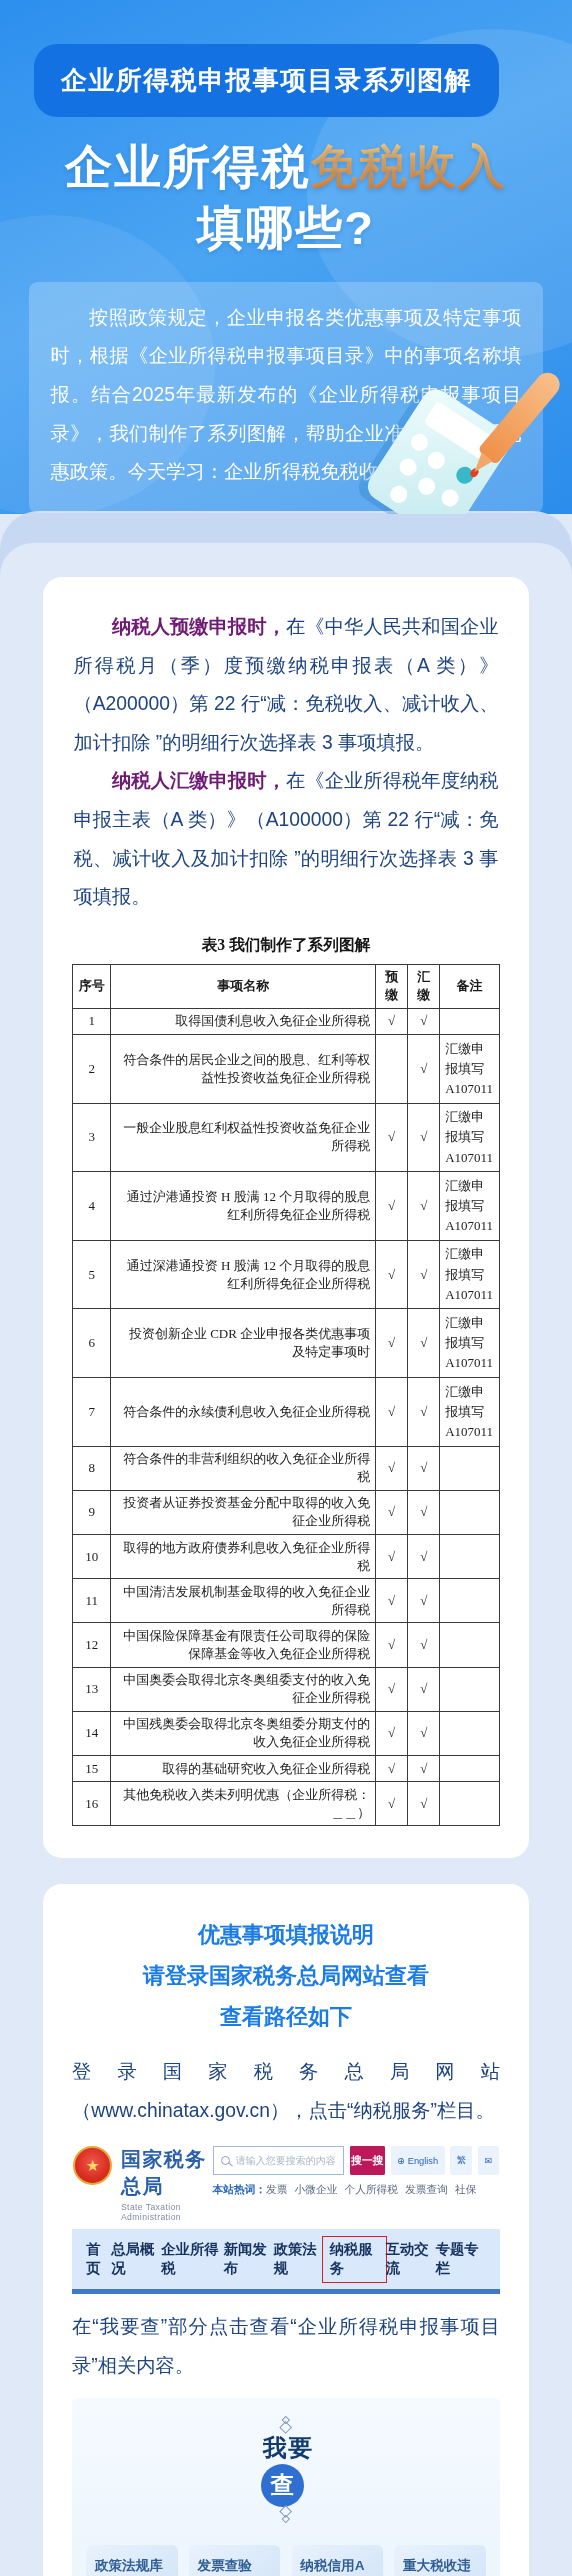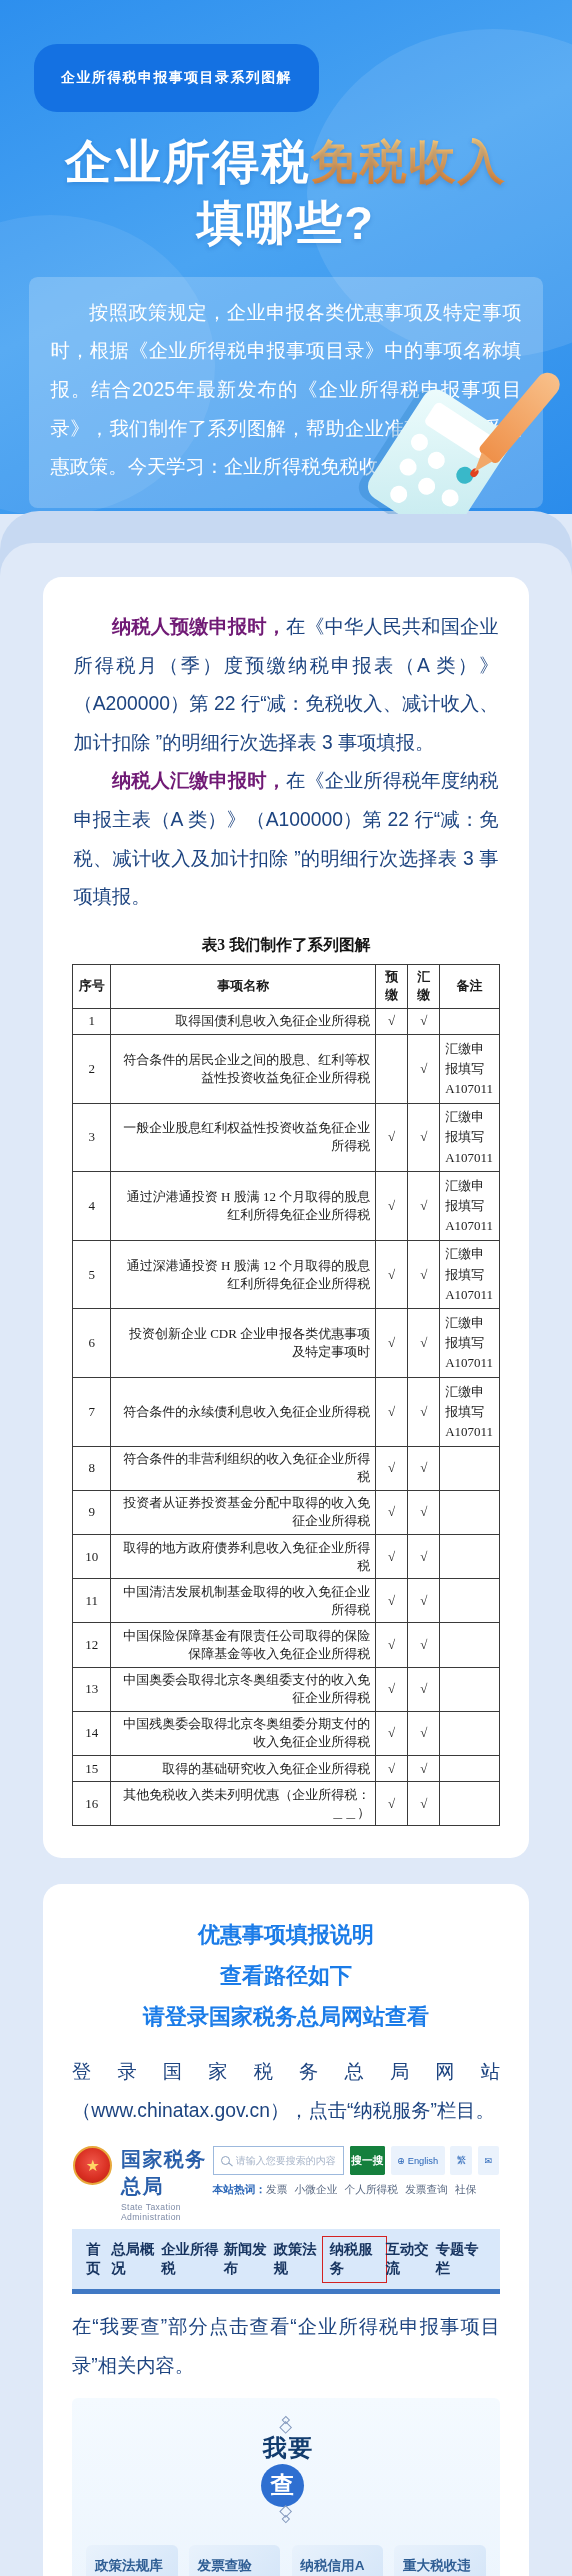--- a/index.html
+++ b/index.html
@@ -4,21 +4,21 @@
 <style>
   * { margin:0; padding:0; box-sizing:border-box; }
   html,body { background:#e9f1fb; }
   body { font-family:"Liberation Sans","DejaVu Sans",sans-serif; }
   .page { width:572px; height:2576px; margin:0 auto; position:relative; overflow:hidden; background:#dfe9f8; }
 
   
   .hero { position:relative; height:514px; background:linear-gradient(155deg,#2d8fee 0%,#4aa4f2 45%,#2b8ceb 100%); overflow:hidden; }
   .hero::before { content:""; position:absolute; right:-107px; top:29px; width:372px; height:329px; border-radius:50%; background:rgba(255,255,255,0.10); }
   .hero::after  { content:""; position:absolute; left:-114px; top:215px; width:329px; height:301px; border-radius:50%; background:rgba(255,255,255,0.08); }
-  .badge { position:relative; z-index:2; display:inline-block; margin:44px 0 0 34px; padding:25px 27px; background:#1471e2; border-radius:23px; color:#fff; font-size:14px; font-weight:700; letter-spacing:1.4px; }
+  .badge { position:relative; z-index:2; display:inline-block; margin:44px 0 0 34px; padding:19px 27px; background:#1471e2; border-radius:23px; color:#fff; font-size:26px; font-weight:700; letter-spacing:1.4px; }
   .hero-title { position:relative; z-index:2; text-align:center; margin-top:18.6px; font-weight:900; color:#fff; font-size:47px; line-height:1.3; letter-spacing:2.1px; text-shadow:0 2.1px 4.3px rgba(20,80,160,0.25); }
   .hero-title .orange { background:linear-gradient(180deg,#fdc873 10%,#ee8a2e 90%); -webkit-background-clip:text; background-clip:text; color:transparent; }
   .intro { position:relative; z-index:2; margin:24px 29px 0; background:rgba(255,255,255,0.22); border-radius:8.6px; padding:17px 21.5px 21.5px; }
   .intro p { color:#fff; font-size:19.3px; line-height:2.0; text-align:justify; text-indent:2em; }
 
   
   .calc-wrap { position:absolute; z-index:3; right:26px; bottom:-18.6px; width:186px; height:165px; }
   .calc-body { position:absolute; left:29px; top:33px; width:100px; height:127px; background:linear-gradient(145deg,#eefcfc,#c2e9ee); border-radius:14.3px; transform:rotate(33deg); box-shadow:-7.2px 5.7px 0 rgba(28,118,190,0.28); }
   .calc-screen { position:absolute; top:11.4px; left:14.3px; width:69px; height:26px; background:#fff; border-radius:5px; }
   .calc-btn { position:absolute; width:17px; height:17px; border-radius:50%; background:#fff; }
@@ -52,21 +52,21 @@
   .emblem { width:39px; height:39px; border-radius:50%; background:radial-gradient(circle at 50% 42%,#f0574a 0%,#d92f22 58%,#b5200f 100%); border:2.1px solid #e8a93c; display:flex; align-items:center; justify-content:center; color:#ffd766; font-size:15.7px; flex:0 0 auto; }
   .org { margin-left:8.6px; }
   .org-cn { font-family:"Liberation Serif","DejaVu Serif",serif; font-weight:700; color:#2a5faa; font-size:20px; letter-spacing:1.4px; }
   .org-en { color:#7d8aa6; font-size:8.6px; margin-top:2.1px; letter-spacing:0.4px; }
   .search-area { margin-left:auto; width:286px; }
   .search-row { display:flex; align-items:stretch; gap:5.7px; }
   .search-box { display:flex; align-items:center; flex:1; height:29px; border:1.1px solid #9db9dd; background:#fff; padding:0 7.2px; gap:5.7px; }
   .mag { width:9.3px; height:9.3px; border:1.4px solid #8fa3bf; border-radius:50%; position:relative; flex:0 0 auto; }
   .mag::after { content:""; position:absolute; width:5px; height:1.4px; background:#8fa3bf; right:-4.3px; bottom:-1.4px; transform:rotate(40deg); }
   .search-ph { color:#a9b6ca; font-size:10px; white-space:nowrap; overflow:hidden; }
-  .search-btn { width:47px; background:#15803d; color:#fff; font-size:10.7px; font-weight:700; display:flex; align-items:center; justify-content:center; border-radius:1.4px; }
+  .search-btn { width:47px; background:#be185d; color:#fff; font-size:10.7px; font-weight:700; display:flex; align-items:center; justify-content:center; border-radius:1.4px; }
   .mini-btn { background:#eaf2fc; color:#2a66b8; font-size:9.3px; display:flex; align-items:center; justify-content:center; gap:2.9px; padding:0 6.4px; border-radius:2.1px; }
   .hot-row { margin-top:8px; font-size:10.7px; color:#55657f; }
   .hot-label { color:#2a66b8; font-weight:700; }
   .hot-row span.word { margin-right:7.2px; }
   .site-nav { background:#d9e8fa; display:flex; justify-content:space-between; align-items:center; padding:10px 14.3px; font-size:14.3px; font-weight:700; color:#16335f; }
   .site-nav .red-box { border:1.8px solid #d42222; padding:3.6px 6.4px; margin:-3.6px -1.4px; }
   .nav-underline { height:4.3px; background:#4179c4; }
 
   .wc-panel { background:linear-gradient(180deg,#f4faff 0%,#e7f1fc 100%); border-radius:5.7px; padding:18.6px 14.3px 23px; }
   .wc-head { display:flex; align-items:center;flex-direction:column; }
@@ -241,22 +241,22 @@
                 <td class="c-fin">√</td>
                 <td class="c-note"></td>
               </tr>
             </tbody>
         </table>
       </section>
 
       <section class="card card2">
         <div class="blue-heading" id="blue-heading">
             <div>优惠事项填报说明</div>
+            <div>请登录国家税务总局网站查看</div>
             <div>查看路径如下</div>
-            <div>请登录国家税务总局网站查看</div>
           </div>
         <p class="para">登录国家税务总局网站（www.chinatax.gov.cn），点击“纳税服务”栏目。</p>
 
         <div class="site-shot">
           <div class="site-top">
             <div class="emblem">★</div>
             <div class="org">
               <div class="org-cn">国家税务总局</div>
               <div class="org-en">State Taxation Administration</div>
             </div>

